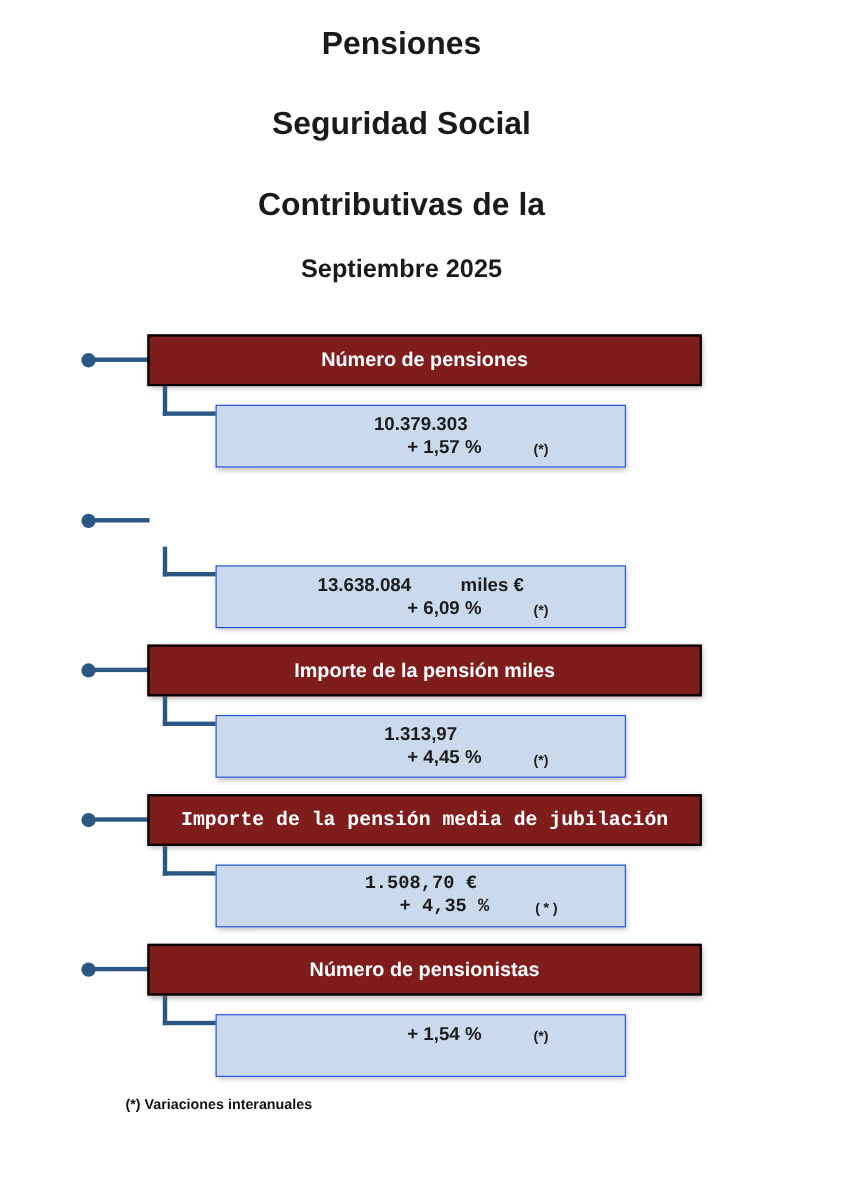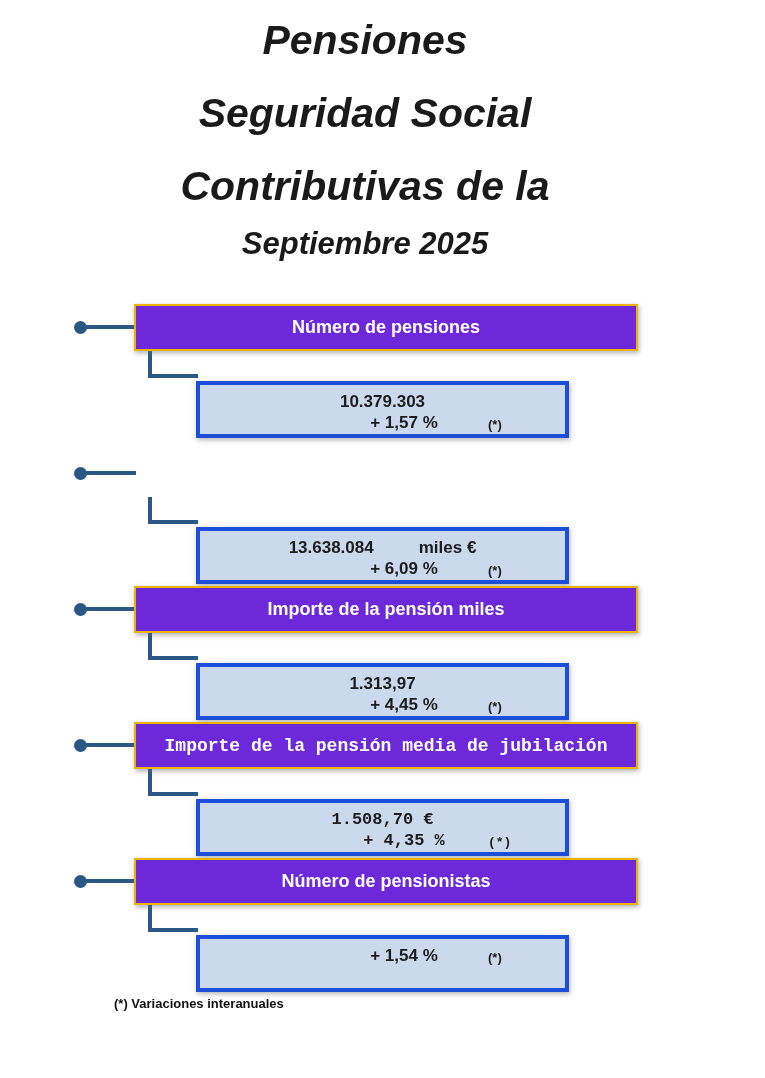--- a/index.html
+++ b/index.html
@@ -19,32 +19,30 @@
   
   .title-block {
     position: absolute;
     top: 4px;
     left: 0;
     width: 730px;
     text-align: center;
     color: #1a1a1a;
   }
   .title-line {
-    font-size: 41px;
+    font-size: 29px;
     font-weight: bold;
     line-height: 73px;
     letter-spacing: 0px;
-    font-style: italic;
   }
   .subtitle {
     margin-top: 6px;
-    font-size: 31px;
+    font-size: 23px;
     font-weight: bold;
     line-height: 30px;
-    font-style: italic;
   }
 
   
   .node {
     position: absolute;
     left: 0;
     width: 765px;
     height: 125px;
   }
   .node .dot {
@@ -80,41 +78,41 @@
     height: 4px;
     background: #2b5784;
   }
   .node .bar {
     position: absolute;
     left: 134px;
     top: 0;
     width: 504px;
     height: 47px;
     box-sizing: border-box;
-    background: #6d28d9;
-    border: 2px solid #eab308;
+    background: #7f1d1d;
+    border: 2px solid #000000;
     box-shadow: 1px 2px 5px rgba(110,110,110,0.55);
     display: flex;
     align-items: center;
     justify-content: center;
   }
   .node .bar .bar-label {
     color: #ffffff;
     font-size: 18px;
     font-weight: bold;
   }
   .node .valuebox {
     position: absolute;
     left: 196px;
-    top: 77px;
+    top: 64px;
     width: 373px;
     height: 57px;
     box-sizing: border-box;
     background: #cbd9ed;
-    border: 4px solid #1d4ed8;
+    border: 1px solid #1d4ed8;
     box-shadow: 1px 2px 5px rgba(110,110,110,0.5);
     padding-top: 6px;
     color: #1c1c1c;
   }
   .vline1 {
     text-align: center;
     font-size: 17px;
     font-weight: bold;
     line-height: 21px;
   }

